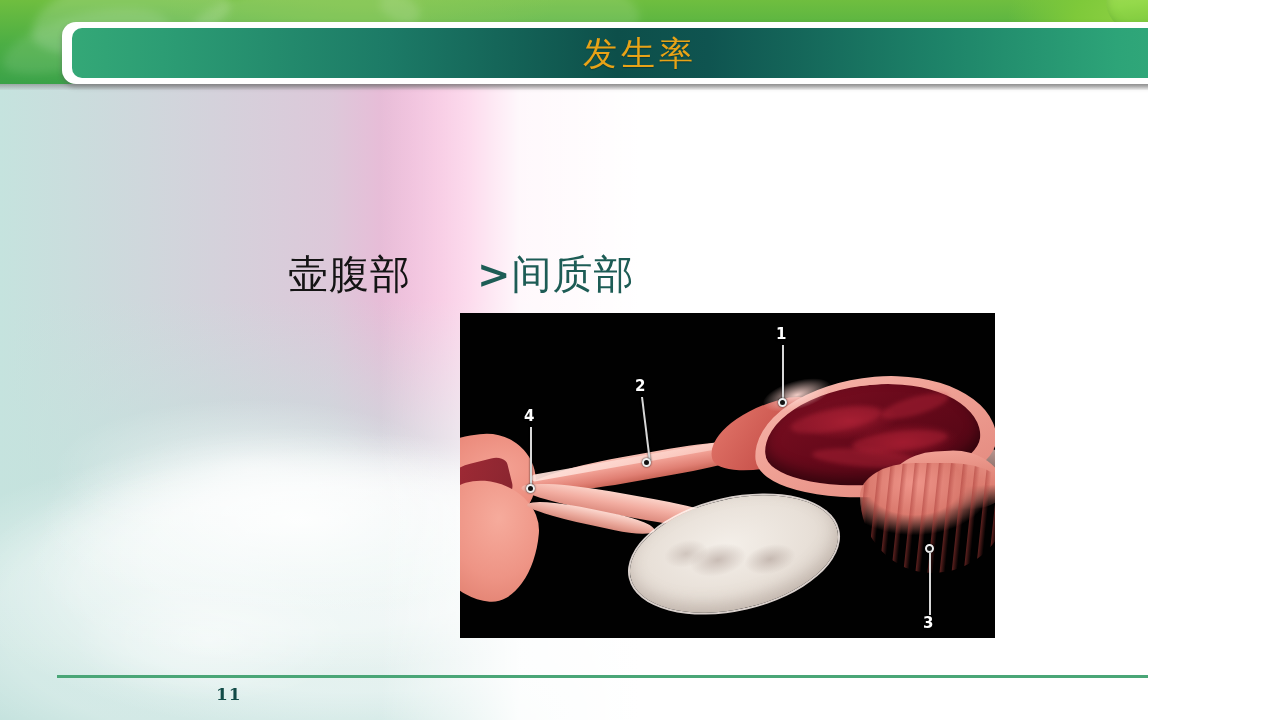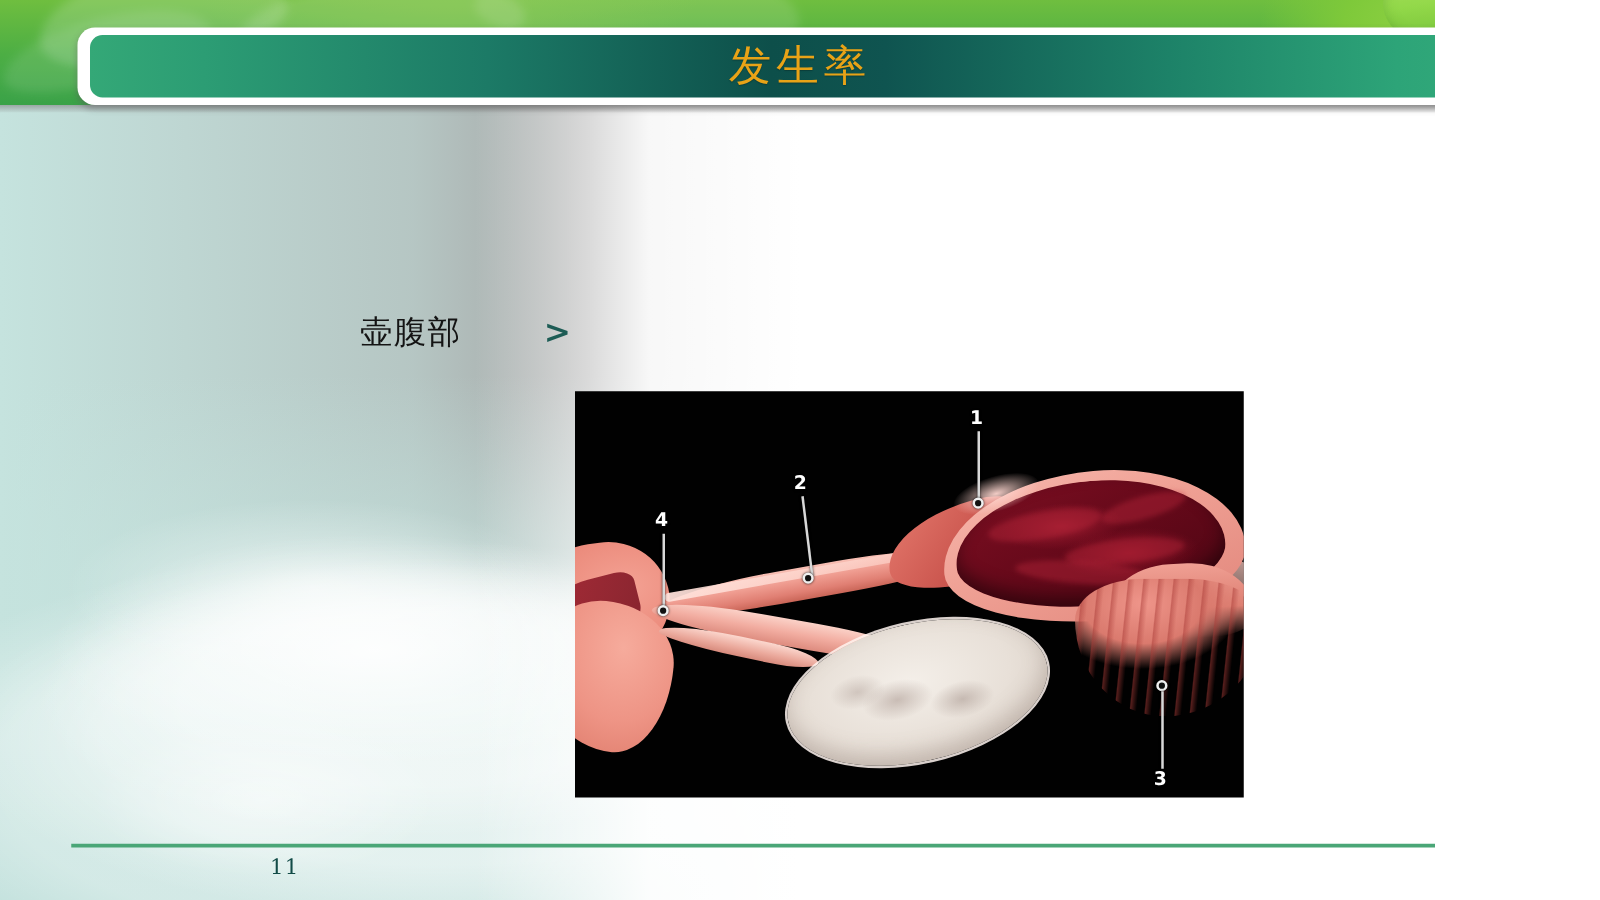--- a/index.html
+++ b/index.html
@@ -9,21 +9,21 @@
   }
   body {
     font-family: "Liberation Serif", "DejaVu Serif", serif;
   }
 
   .slide {
     position: relative;
     width: 1148px;
     height: 720px;
     overflow: hidden;
-    background: #a3a3a3;
+    background: #f9a8d4;
   }
 
   
   .bg-water {
     position: absolute;
     left: 0;
     top: 0;
     width: 1280px;
     height: 720px;
     background:
@@ -142,21 +142,21 @@
 
   
   .bullet-line {
     position: absolute;
     left: 288px;
     top: 252px;
     display: flex;
     align-items: baseline;
     white-space: nowrap;
     font-family: "DejaVu Serif", "Liberation Serif", serif;
-    font-size: 26px;
+    font-size: 40px;
     line-height: 1.1;
     color: #101010;
   }
   .seg-dark { color: #141414; letter-spacing: 1px; }
   .seg-gap  { display: inline-block; width: 22px; }
   .seg-teal { color: #1d5c55; letter-spacing: 1px; }
   .gt-bold  { font-weight: bold; }
 
   
   .anat {
@@ -357,21 +357,21 @@
     position: absolute;
     left: 57px; top: 675px;
     width: 1223px; height: 3px;
     background: #4aa677;
   }
   .page-num {
     position: absolute;
     left: 216px; top: 684px;
     font-family: "DejaVu Serif", "Liberation Serif", serif;
     font-size: 17px;
-    font-weight: normal;
+    font-weight: bold;
     color: #124b47;
     letter-spacing: 1px;
   }
 </style>
 </head>
 <body>
 
 <div class="slide">
 
   <div class="bg-water"></div>
@@ -397,20 +397,21 @@
   <div class="title-plate">
     <span class="title-text">发生率</span>
   </div>
 
   <div class="bullet-line">
     <span class="seg-dark">壶腹部</span>
     <span class="seg-gap"></span>
     <span class="seg-gap"></span>
     <span class="seg-gap"></span>
     <span class="seg-teal gt-bold">&gt;</span>
+    <span class="seg-teal">间质部</span>
   </div>
 
   <div class="anat">
     <div class="anat-inner">
 
       <div class="uterus"></div>
       <div class="uterus-dark"></div>
       <div class="uterus2"></div>
 
       <div class="tube-upper"></div>

